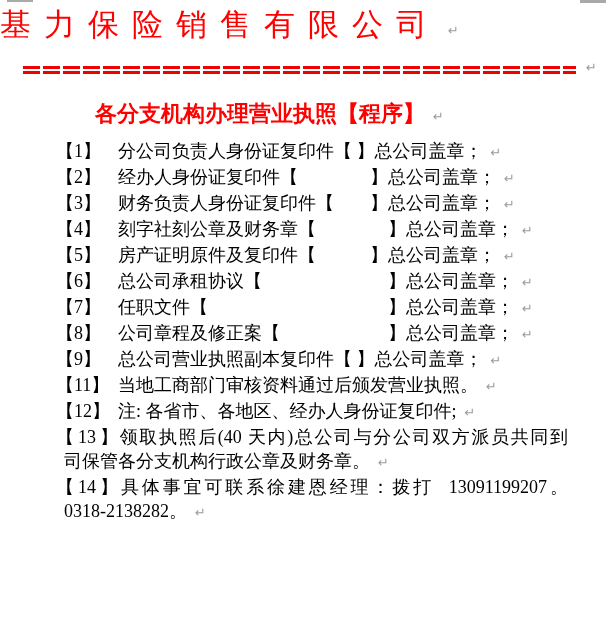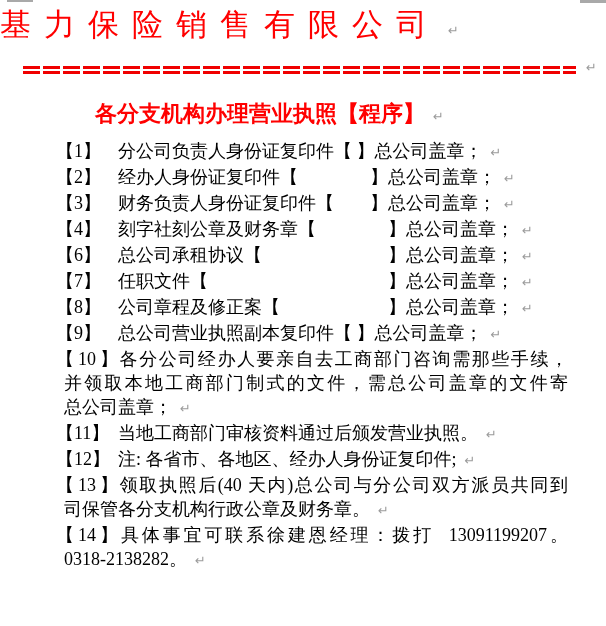--- a/index.html
+++ b/index.html
@@ -69,35 +69,33 @@
     <div>
       <div class="line first"><span class="marker">【2】</span><span>经办人身份证复印件【　　　　】总公司盖章；</span><span class="pilcrow">↵</span></div>
     </div>
     <div>
       <div class="line first"><span class="marker">【3】</span><span>财务负责人身份证复印件【　　】总公司盖章；</span><span class="pilcrow">↵</span></div>
     </div>
     <div>
       <div class="line first"><span class="marker">【4】</span><span>刻字社刻公章及财务章【　　　　】总公司盖章；</span><span class="pilcrow">↵</span></div>
     </div>
     <div>
+      <div class="line first"><span class="marker">【5】</span><span>房产证明原件及复印件【　　　】总公司盖章；</span><span class="pilcrow">↵</span></div>
+    </div>
+    <div>
       <div class="line first"><span class="marker">【6】</span><span>总公司承租协议【　　　　　　　】总公司盖章；</span><span class="pilcrow">↵</span></div>
     </div>
     <div>
       <div class="line first"><span class="marker">【7】</span><span>任职文件【　　　　　　　　　　】总公司盖章；</span><span class="pilcrow">↵</span></div>
     </div>
     <div>
       <div class="line first"><span class="marker">【8】</span><span>公司章程及修正案【　　　　　　】总公司盖章；</span><span class="pilcrow">↵</span></div>
     </div>
     <div>
       <div class="line first"><span class="marker">【9】</span><span>总公司营业执照副本复印件【 】总公司盖章；</span><span class="pilcrow">↵</span></div>
-    </div>
-    <div>
-      <div class="line first just"><span class="marker">【10】</span><span>各分公司经办人要亲自去工商部门咨询需那些手续，</span></div>
-      <div class="line cont just"><span>并领取本地工商部门制式的文件，需总公司盖章的文件寄</span></div>
-      <div class="line cont"><span>总公司盖章；</span><span class="pilcrow">↵</span></div>
     </div>
     <div>
       <div class="line first"><span class="marker">【11】</span><span>当地工商部门审核资料通过后颁发营业执照。</span><span class="pilcrow">↵</span></div>
     </div>
     <div>
       <div class="line first"><span class="marker">【12】</span><span>注: 各省市、各地区、经办人身份证复印件;</span><span class="pilcrow">↵</span></div>
     </div>
     <div>
       <div class="line first just"><span class="marker">【13】</span><span>领取执照后(40 天内)总公司与分公司双方派员共同到</span></div>
       <div class="line cont"><span>司保管各分支机构行政公章及财务章。</span><span class="pilcrow">↵</span></div>

